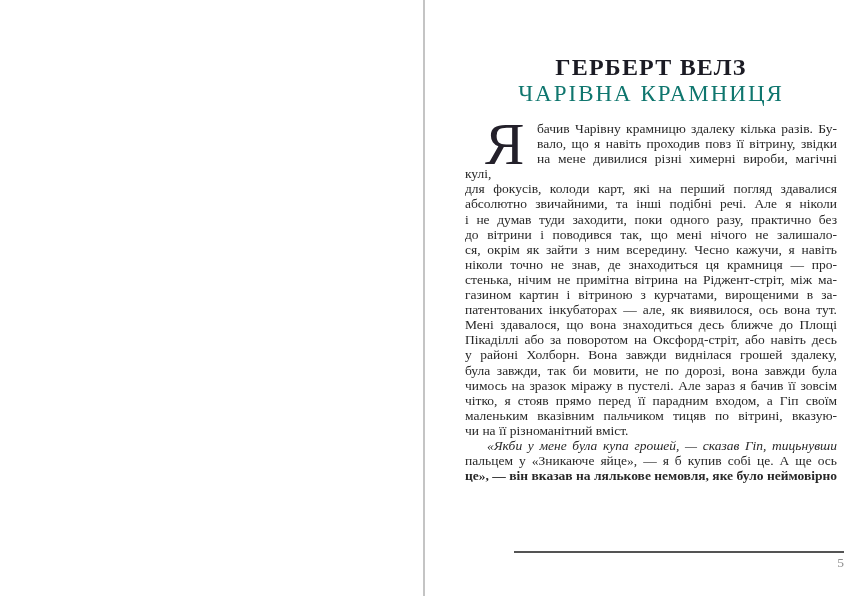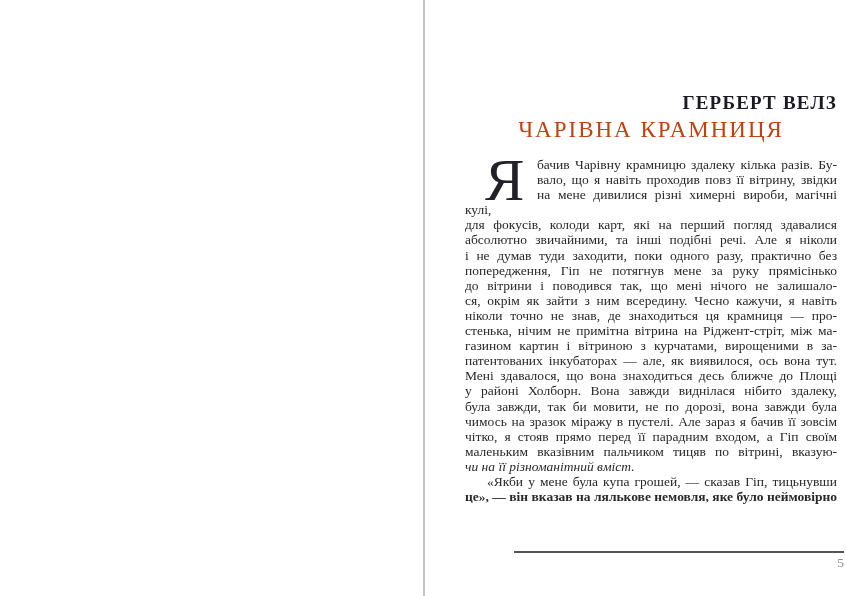--- a/index.html
+++ b/index.html
@@ -14,41 +14,41 @@
   .page-separator {
     position:absolute; left:423px; top:0; width:2px; height:596px; background:#c4c4c4;
   }
   .page-right {
     position:absolute; left:425px; top:0; width:421px; height:596px; background:#ffffff;
   }
   .text-col {
     position:absolute; left:40px; top:0; width:372px; 
   }
   .author-heading {
-    margin:92px 0 0 0; text-align:right;
-    font-size:19px; line-height:22px; font-weight:bold;
+    margin:56px 0 0 0; text-align:center;
+    font-size:24px; line-height:22px; font-weight:bold;
     letter-spacing:1.2px; color:#1b1b24;
   }
   .story-title {
     margin:3px 0 0 0; text-align:center;
     font-size:23px; line-height:26px; font-weight:normal;
-    letter-spacing:2px; color:#c2410c;
+    letter-spacing:2px; color:#0f766e;
   }
   .body-text {
     margin-top:14px; font-size:13.5px; line-height:15.1px; color:#282828;
   }
   .para { position:relative; }
   .dropcap {
     float:left; width:52px; height:45px; padding-left:20px;
     font-size:59px; line-height:47px; color:#23202a;
     font-family:"Liberation Serif","DejaVu Serif",serif;
   }
   .line { text-align:justify; text-align-last:justify; }
-  .para1 .lines .line:last-child { text-align-last:left;font-style:italic; }
-  .para2 .line:first-child { padding-left:22px; }
+  .para1 .lines .line:last-child { text-align-last:left; }
+  .para2 .line:first-child { padding-left:22px;font-style:italic; }
   .para2 .lines .line:last-child { text-align-last:justify;font-weight:bold; }
   .footer-rule {
     position:absolute; left:49px; top:551px; width:330px; height:2px;
     background:#545454;
   }
   .page-number {
     position:absolute; left:49px; top:555px; width:330px;
     text-align:right; font-size:13.5px; line-height:16px; color:#8e8e8e;
   }
 </style>
@@ -73,41 +73,42 @@
         <div class="para para1">
           <span class="dropcap">Я</span>
           <div class="lines">
 
           <div class="line">бачив Чарівну крамницю здалеку кілька разів. Бу-</div>
               <div class="line">вало, що я навіть проходив повз її вітрину, звідки</div>
               <div class="line">на мене дивилися різні химерні вироби, магічні кулі,</div>
               <div class="line">для фокусів, колоди карт, які на перший погляд здавалися</div>
               <div class="line">абсолютно звичайними, та інші подібні речі. Але я ніколи</div>
               <div class="line">і не думав туди заходити, поки одного разу, практично без</div>
-              <div class="line">попередження, Гіп не потягнув мене за руку прямісінько</div>
               <div class="line">до вітрини і поводився так, що мені нічого не залишало-</div>
               <div class="line">ся, окрім як зайти з ним всередину. Чесно кажучи, я навіть</div>
               <div class="line">ніколи точно не знав, де знаходиться ця крамниця — про-</div>
               <div class="line">стенька, нічим не примітна вітрина на Ріджент-стріт, між ма-</div>
               <div class="line">газином картин і вітриною з курчатами, вирощеними в за-</div>
               <div class="line">патентованих інкубаторах — але, як виявилося, ось вона тут.</div>
               <div class="line">Мені здавалося, що вона знаходиться десь ближче до Площі</div>
-              <div class="line">у районі Холборн. Вона завжди виднілася нібито здалеку,</div>
+              <div class="line">Пікаділлі або за поворотом на Оксфорд-стріт, або навіть десь</div>
+              <div class="line">у районі Холборн. Вона завжди виднілася грошей здалеку,</div>
               <div class="line">була завжди, так би мовити, не по дорозі, вона завжди була</div>
               <div class="line">чимось на зразок міражу в пустелі. Але зараз я бачив її зовсім</div>
               <div class="line">чітко, я стояв прямо перед її парадним входом, а Гіп своїм</div>
               <div class="line">маленьким вказівним пальчиком тицяв по вітрині, вказую-</div>
               <div class="line">чи на її різноманітний вміст.</div>
             </div>
         </div>
 
         <div class="para para2">
           <div class="lines">
 
           <div class="line">«Якби у мене була купа грошей, — сказав Гіп, тицьнувши</div>
+              <div class="line">пальцем у «Зникаюче яйце», — я б купив собі це. А ще ось</div>
               <div class="line">це», — він вказав на лялькове немовля, яке було неймовірно</div>
             </div>
         </div>
 
       </div>
 
       <div class="footer-rule"></div>
       <div class="page-number">5</div>
 
     </div>

